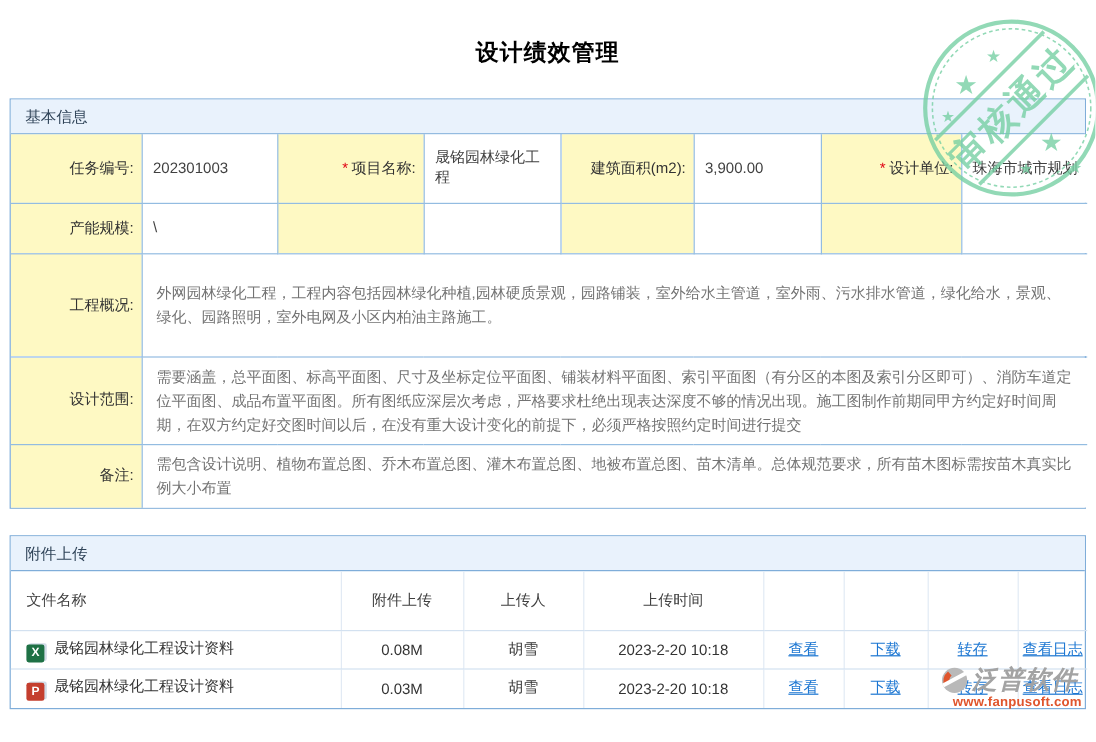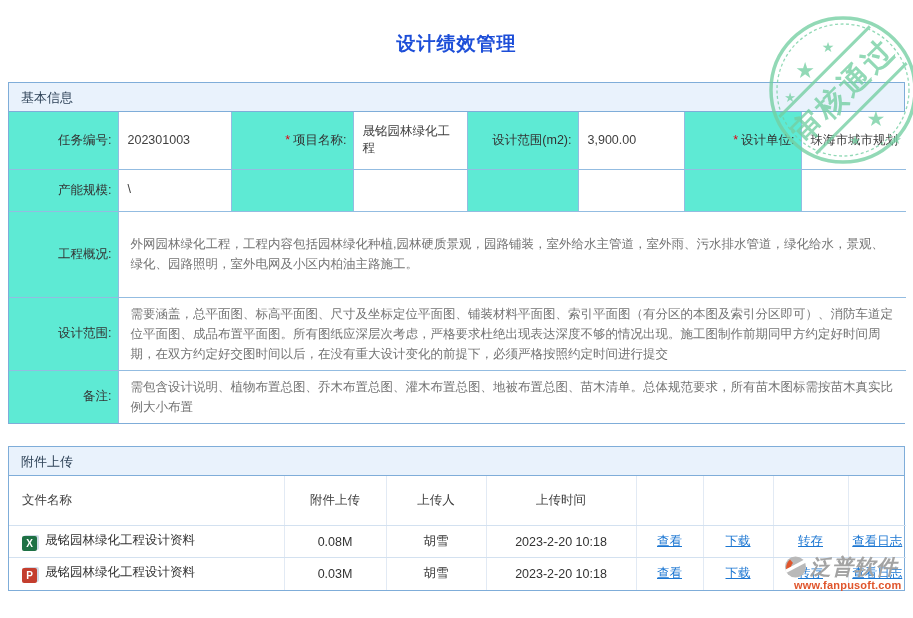--- a/index.html
+++ b/index.html
@@ -12,21 +12,21 @@
     font-family: "Liberation Sans", "DejaVu Sans", sans-serif;
     color: #333;
   }
   .page-title {
     margin: 0;
     padding-top: 31px;
     padding-bottom: 25px;
     text-align: center;
     font-size: 19px;
     font-weight: bold;
-    color: #1d4ed8;
+    color: #000000;
     letter-spacing: 1px;
   }
   .panel { margin: 0 8px; border: 1px solid #7fadd9; background:#fff; }
   .panel.attach-panel { margin-top: 22px; }
   .section-header {
     height: 29px; line-height: 29px;
     background: #e9f2fc;
     padding-left: 12px;
     font-size: 13px;
     color: #2f4358;
@@ -37,21 +37,21 @@
   
   .basic td {
     border-right: 1px solid #93bce1;
     border-bottom: 1px solid #93bce1;
     font-size: 12.5px;
     vertical-align: middle;
     overflow: hidden;
   }
   .basic td:last-child { border-right: none; }
   .basic tr:last-child td { border-bottom: none; }
-  .basic .lbl { background: #5eead4; text-align: right; padding: 4px 6px 4px 2px; color: #333; }
+  .basic .lbl { background: #fef9c3; text-align: right; padding: 4px 6px 4px 2px; color: #333; }
   .basic .val { background: #fff; text-align: left; padding: 4px 6px 4px 9px; color: #404040; line-height:1.4; }
   .basic .long { padding: 6px 12px; line-height: 1.6; color: #737373; text-align:left; }
   .basic tr.rA td { height: 57px; }
   .basic tr.rB td { height: 42px; }
   .basic tr.rC td { height: 86px; }
   .basic tr.rD td { height: 62px; }
   .basic tr.rE td { height: 46px; }
   .req { color: #e00013; margin-right: 3px; font-size: 12.5px; }
 
   
@@ -122,21 +122,21 @@
           <col style="width:106px">
           <col style="width:117px">
           <col style="width:105px">
       </colgroup>
       <tbody>
           <tr class="rA">
         <td class="lbl"><span class="req"></span><span>任务编号:</span></td>
         <td class="val">202301003</td>
         <td class="lbl"><span class="req">*</span><span>项目名称:</span></td>
         <td class="val">晟铭园林绿化工程</td>
-        <td class="lbl"><span class="req"></span><span>设计范围(m2):</span></td>
+        <td class="lbl"><span class="req"></span><span>建筑面积(m2):</span></td>
         <td class="val">3,900.00</td>
         <td class="lbl"><span class="req">*</span><span>设计单位:</span></td>
         <td class="val">珠海市城市规划</td>
       </tr>
       <tr class="rB">
         <td class="lbl">产能规模:</td>
         <td class="val">\</td>
         <td class="lbl"></td>
         <td class="val"></td>
         <td class="lbl"></td>

